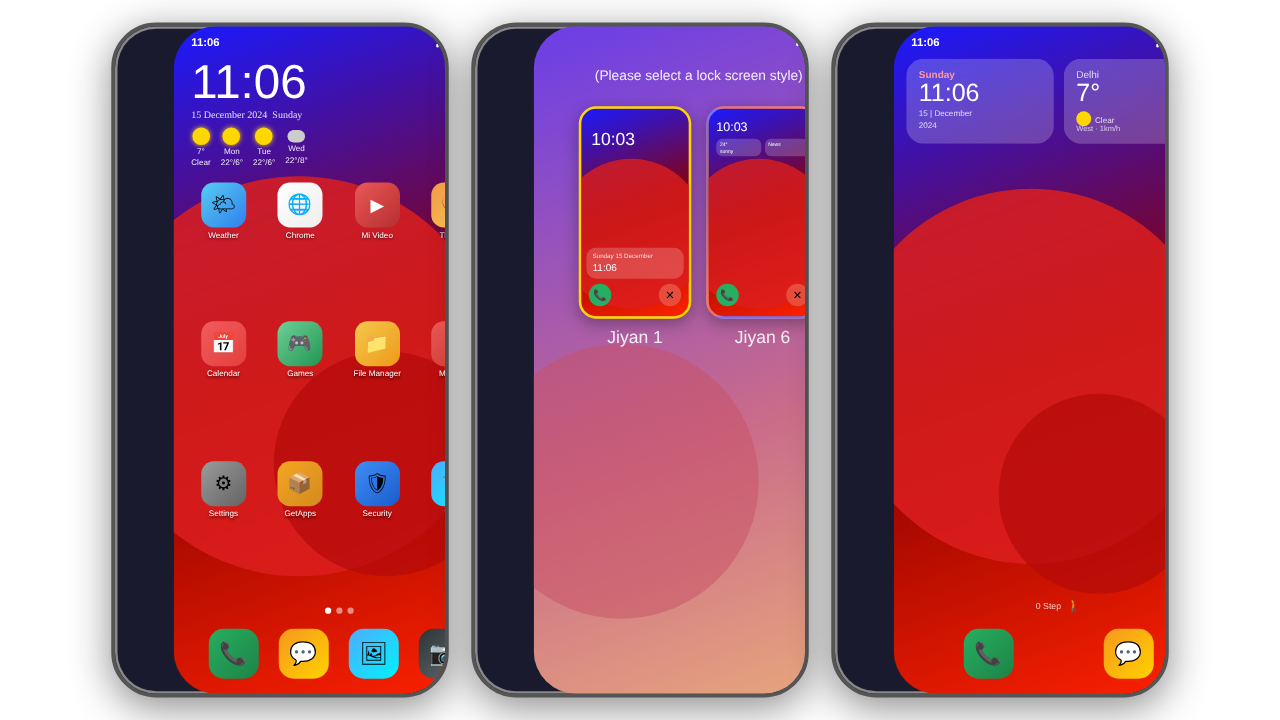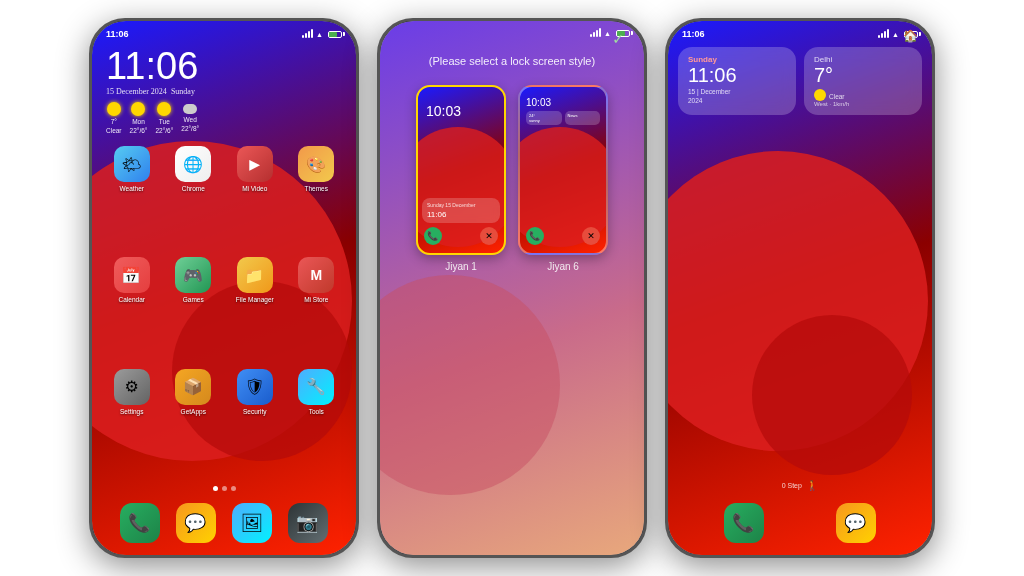--- a/index.html
+++ b/index.html
@@ -27,20 +27,21 @@
       position: relative;
       flex-shrink: 0;
     }
 
     .phone-screen {
       width: 100%;
       height: 100%;
       border-radius: 34px;
       overflow: hidden;
       position: relative;
+      margin-left: 47px;
     }
 
     
     .phone1-bg {
       width: 100%;
       height: 100%;
       background: linear-gradient(160deg, #1a1aff 0%, #8b0000 50%, #ff2200 100%);
       position: relative;
       display: flex;
       flex-direction: column;
@@ -361,21 +362,21 @@
       background: rgba(255,255,255,0.2);
       backdrop-filter: blur(4px);
       border-radius: 8px;
       padding: 4px 5px;
       z-index: 5;
       font-size: 5px;
       color: white;
     }
 
     .option-label {
-      font-size: 10px;
+      font-size: 14px;
       color: rgba(255,255,255,0.9);
     }
 
     
     .phone3-bg {
       width: 100%;
       height: 100%;
       background: linear-gradient(160deg, #1a1aff 0%, #8b0000 50%, #ff2200 100%);
       position: relative;
       display: flex;

